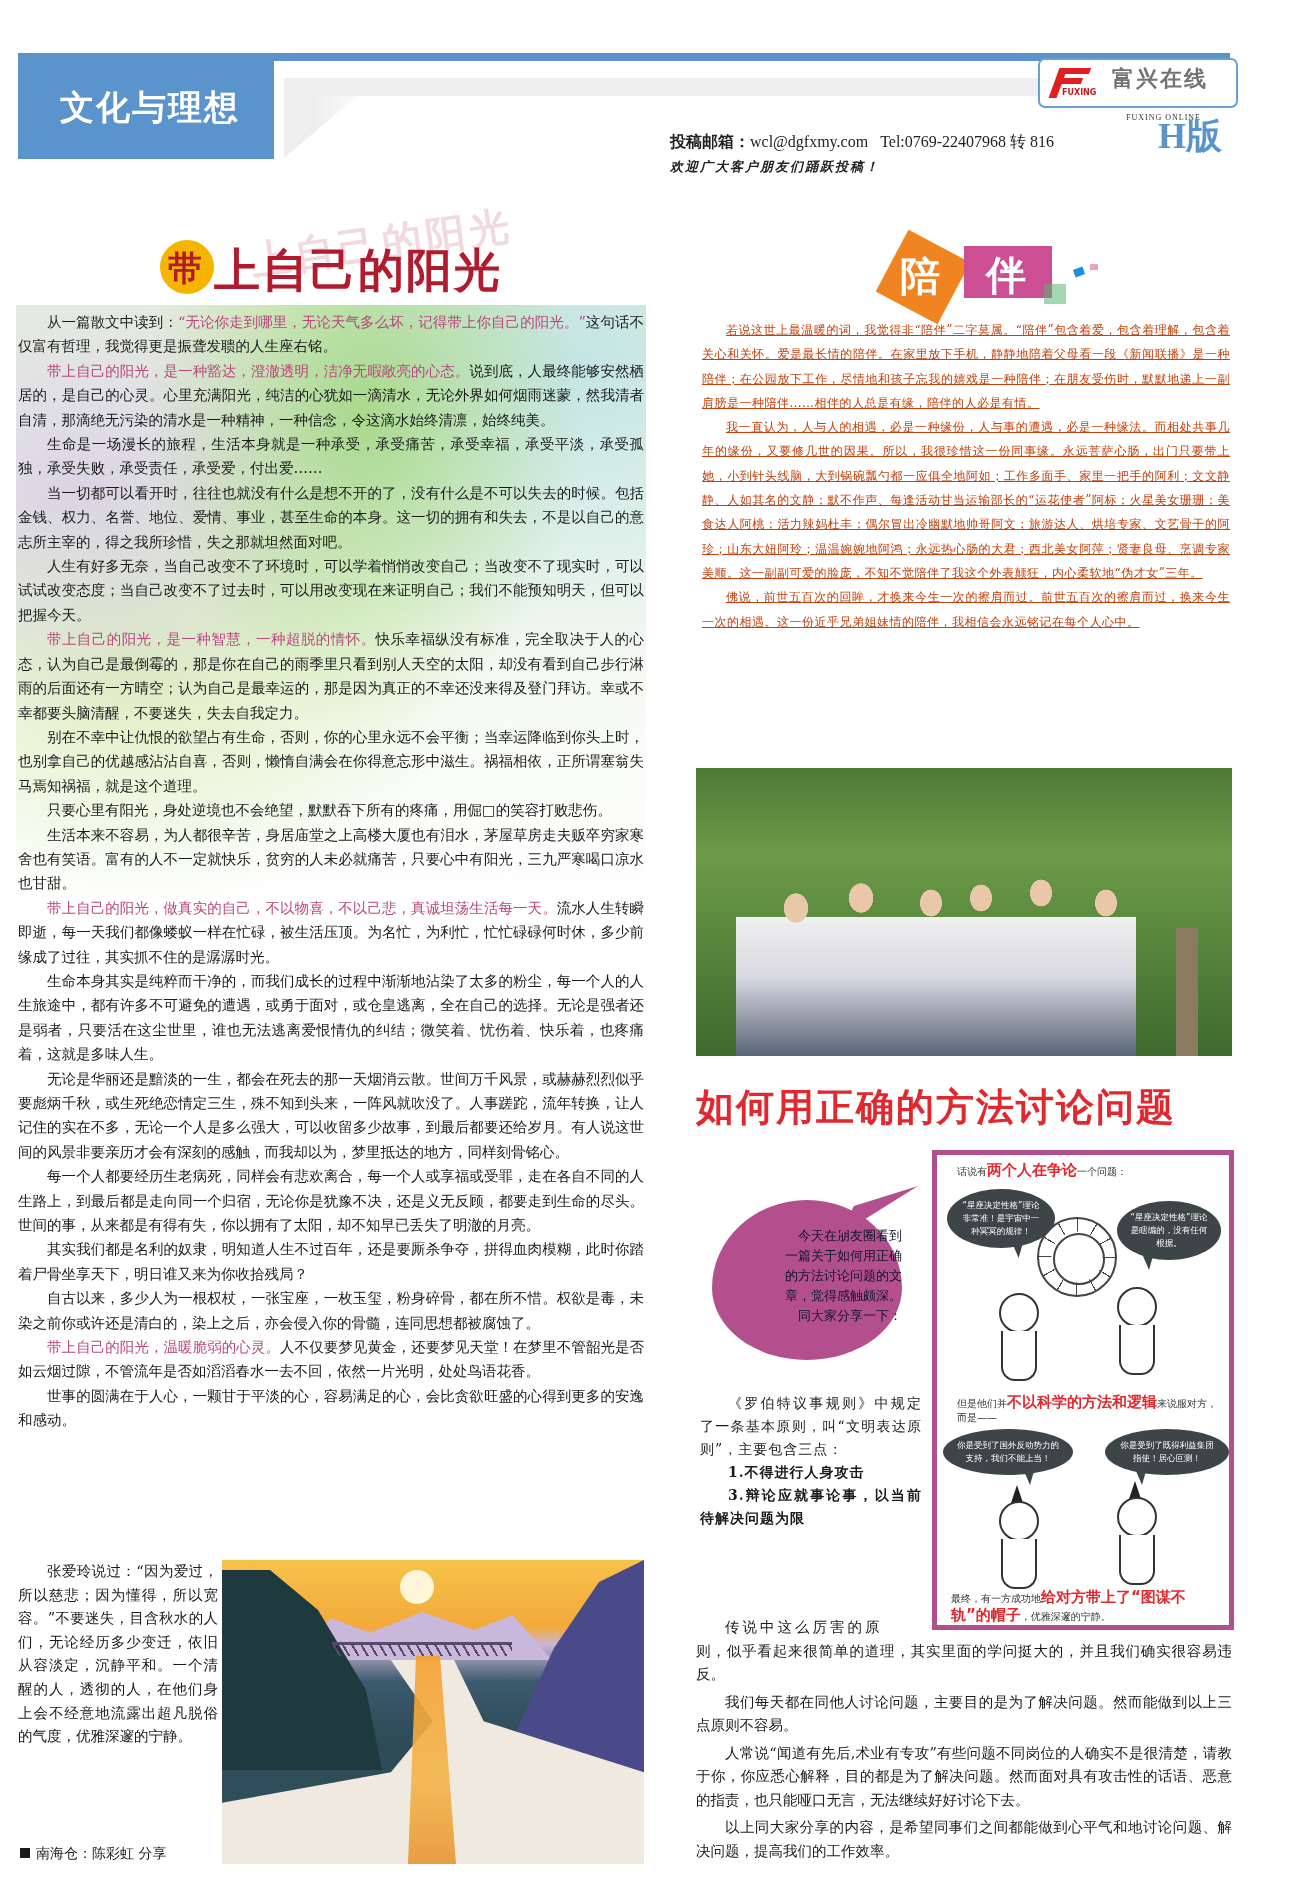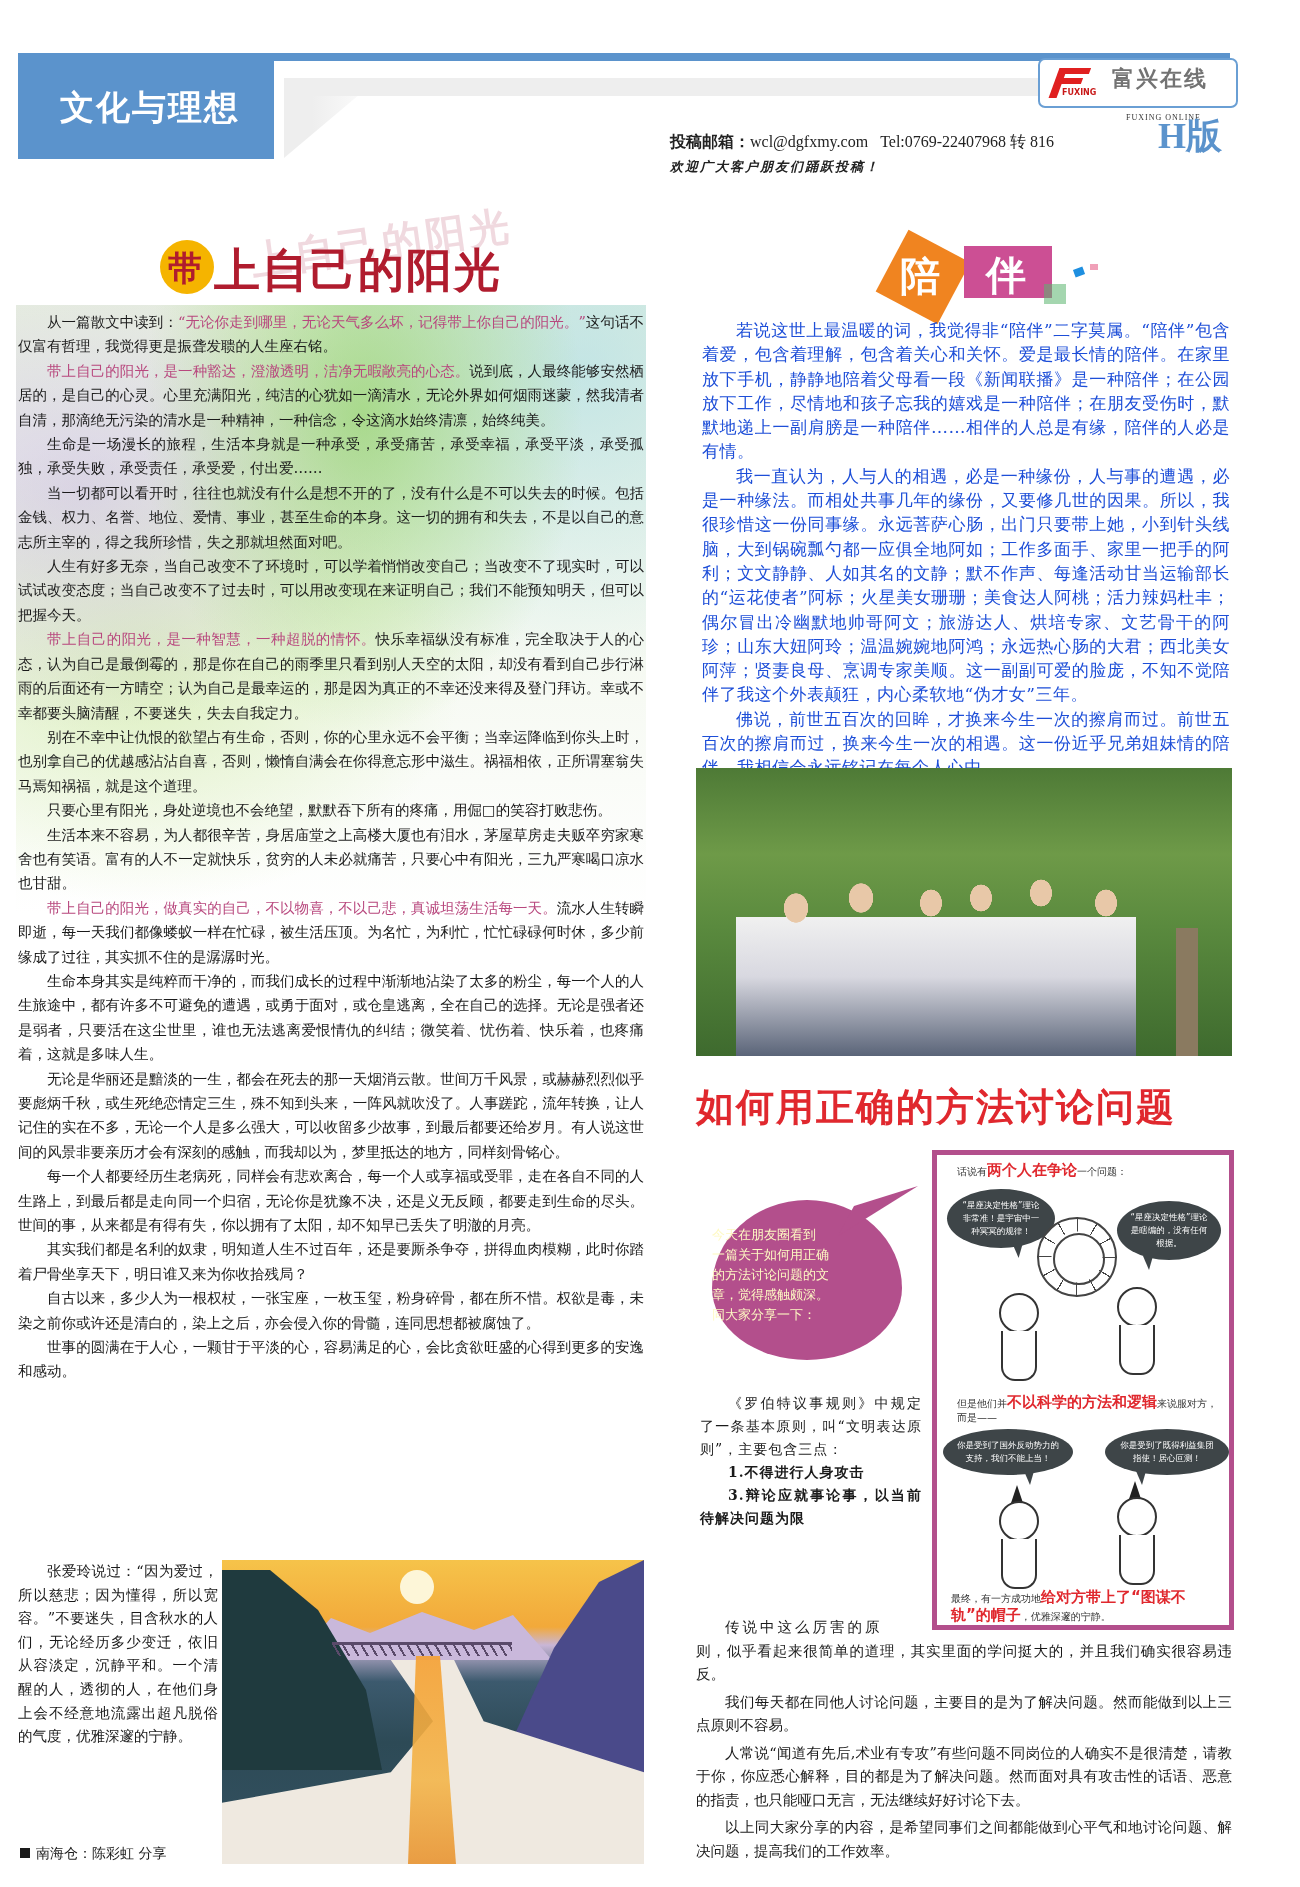--- a/index.html
+++ b/index.html
@@ -68,42 +68,42 @@
   .pb-title { position: absolute; left: 880px; top: 228px; width: 250px; height: 90px; }
   .pb-orange { position: absolute; left: 8px; top: 14px; width: 70px; height: 70px; background: #f08420; transform: rotate(28deg); }
   .pb-orange span, .pb-pink span { position: absolute; font-size: 40px; font-weight: bold; color: #ffffff; font-family: "DejaVu Sans", sans-serif; }
   .pb-orange span { left: 12px; top: 8px; transform: rotate(-28deg); }
   .pb-pink { position: absolute; left: 84px; top: 18px; width: 88px; height: 52px; background: #cc4f94; }
   .pb-pink span { left: 22px; top: 2px; }
   .pb-green { position: absolute; left: 164px; top: 56px; width: 22px; height: 20px; background: rgba(90,180,110,0.55); }
   .pb-blue { position: absolute; left: 194px; top: 40px; width: 10px; height: 8px; background: #1e8fe0; transform: rotate(-20deg); }
   .pb-pinkdot { position: absolute; left: 210px; top: 36px; width: 8px; height: 6px; background: #f0a0b8; }
 
-  .pb-body { position: absolute; left: 702px; top: 318px; width: 528px; font-size: 17px; line-height: 24.3px; text-align: justify; color: #1d4ed8; letter-spacing: 0.5px; }
+  .pb-body { position: absolute; left: 702px; top: 318px; width: 528px; font-size: 12px; line-height: 24.3px; text-align: justify; color: #c2410c; letter-spacing: 0.5px; text-decoration: underline; }
   .pb-body p { text-indent: 2em; }
 
   .group-photo { position: absolute; left: 696px; top: 768px; width: 536px; height: 288px; overflow: hidden;
     background: linear-gradient(to bottom, #4e7a36 0%, #6e9a48 30%, #5a8a3e 55%, #3e6a2e 100%); }
   .group-photo .people { position: absolute; left: 40px; top: 90px; width: 400px; height: 198px;
     background:
       radial-gradient(ellipse 20px 24px at 60px 50px, #e8c8a8 60%, transparent 62%),
       radial-gradient(ellipse 20px 24px at 125px 40px, #e8c8a8 60%, transparent 62%),
       radial-gradient(ellipse 18px 22px at 195px 45px, #e8c8a8 60%, transparent 62%),
       radial-gradient(ellipse 18px 22px at 245px 40px, #e8c8a8 60%, transparent 62%),
       radial-gradient(ellipse 18px 22px at 305px 35px, #e8c8a8 60%, transparent 62%),
       radial-gradient(ellipse 18px 22px at 370px 45px, #e8c8a8 60%, transparent 62%),
       linear-gradient(to bottom, transparent 0 30%, #f0f0f0 30%, #d8d8e0 60%, #5a6478 100%); border-radius: 40px 40px 0 0; }
   .group-photo .post { position: absolute; left: 480px; top: 160px; width: 22px; height: 128px; background: #8a7a60; }
 
   
   .discuss-title { position: absolute; left: 696px; top: 1082px; font-size: 38px; font-weight: bold; color: #e0282e; letter-spacing: 2px; white-space: nowrap; font-family: "DejaVu Sans", sans-serif; }
 
   .bubble { position: absolute; left: 712px; top: 1200px; width: 190px; height: 160px; background: #b34f8c; border-radius: 50% 50% 50% 50% / 55% 55% 45% 45%; }
   .bubble::after { content: ""; position: absolute; right: -16px; top: -14px; width: 80px; height: 50px; background: #b34f8c; clip-path: polygon(100% 0, 0 100%, 20% 40%); }
-  .bubble-text { position: absolute; left: 0; top: 26px; width: 190px; font-size: 13px; line-height: 20px; color: #fef9c3; text-align: left; font-family: Liberation Mono, monospace; }
+  .bubble-text { position: absolute; left: 0; top: 26px; width: 190px; font-size: 13px; line-height: 20px; color: #0f172a; text-align: right; font-family: Liberation Sans, sans-serif; }
 
   .comic { position: absolute; left: 932px; top: 1150px; width: 302px; height: 480px; border: 5px solid #b34f8c; background: #ffffff; }
   .comic .cap { position: absolute; font-size: 10px; color: #333; font-family: "DejaVu Sans", sans-serif; white-space: nowrap; }
   .comic .cap b { color: #e0282e; font-size: 15px; }
   .comic .sp { position: absolute; background: #3e4548; border-radius: 50%; color: #fff; font-size: 8.5px; line-height: 13px; text-align: center; font-family: "DejaVu Sans", sans-serif; padding: 10px 12px; }
   .comic .sp::after { content: ""; position: absolute; bottom: -10px; width: 10px; height: 14px; background: #3e4548; clip-path: polygon(0 0, 100% 0, 60% 100%); }
   .comic .sp.l::after { right: 30%; }
   .comic .sp.r::after { left: 25%; }
   .comic .zodiac { position: absolute; left: 100px; top: 62px; width: 80px; height: 80px; border-radius: 50%; border: 2px solid #444; }
   .comic .zodiac::before { content: ""; position: absolute; left: 14px; top: 14px; width: 48px; height: 48px; border-radius: 50%; border: 2px solid #444; }
@@ -164,20 +164,21 @@
     <p><span class="hl">带上自己的阳光，是一种智慧，一种超脱的情怀。</span><span>快乐幸福纵没有标准，完全取决于人的心态，认为自己是最倒霉的，那是你在自己的雨季里只看到别人天空的太阳，却没有看到自己步行淋雨的后面还有一方晴空；认为自己是最幸运的，那是因为真正的不幸还没来得及登门拜访。幸或不幸都要头脑清醒，不要迷失，失去自我定力。</span></p>
     <p><span>别在不幸中让仇恨的欲望占有生命，否则，你的心里永远不会平衡；当幸运降临到你头上时，也别拿自己的优越感沾沾自喜，否则，懒惰自满会在你得意忘形中滋生。祸福相依，正所谓塞翁失马焉知祸福，就是这个道理。</span></p>
     <p><span>只要心里有阳光，身处逆境也不会绝望，默默吞下所有的疼痛，用倔□的笑容打败悲伤。</span></p>
     <p><span>生活本来不容易，为人都很辛苦，身居庙堂之上高楼大厦也有泪水，茅屋草房走夫贩卒穷家寒舍也有笑语。富有的人不一定就快乐，贫穷的人未必就痛苦，只要心中有阳光，三九严寒喝口凉水也甘甜。</span></p>
     <p><span class="hl">带上自己的阳光，做真实的自己，不以物喜，不以己悲，真诚坦荡生活每一天。</span><span>流水人生转瞬即逝，每一天我们都像蝼蚁一样在忙碌，被生活压顶。为名忙，为利忙，忙忙碌碌何时休，多少前缘成了过往，其实抓不住的是潺潺时光。</span></p>
     <p><span>生命本身其实是纯粹而干净的，而我们成长的过程中渐渐地沾染了太多的粉尘，每一个人的人生旅途中，都有许多不可避免的遭遇，或勇于面对，或仓皇逃离，全在自己的选择。无论是强者还是弱者，只要活在这尘世里，谁也无法逃离爱恨情仇的纠结；微笑着、忧伤着、快乐着，也疼痛着，这就是多味人生。</span></p>
     <p><span>无论是华丽还是黯淡的一生，都会在死去的那一天烟消云散。世间万千风景，或赫赫烈烈似乎要彪炳千秋，或生死绝恋情定三生，殊不知到头来，一阵风就吹没了。人事蹉跎，流年转换，让人记住的实在不多，无论一个人是多么强大，可以收留多少故事，到最后都要还给岁月。有人说这世间的风景非要亲历才会有深刻的感触，而我却以为，梦里抵达的地方，同样刻骨铭心。</span></p>
     <p><span>每一个人都要经历生老病死，同样会有悲欢离合，每一个人或享福或受罪，走在各自不同的人生路上，到最后都是走向同一个归宿，无论你是犹豫不决，还是义无反顾，都要走到生命的尽头。世间的事，从来都是有得有失，你以拥有了太阳，却不知早已丢失了明澈的月亮。</span></p>
     <p><span>其实我们都是名利的奴隶，明知道人生不过百年，还是要厮杀争夺，拼得血肉模糊，此时你踏着尸骨坐享天下，明日谁又来为你收拾残局？</span></p>
     <p><span>自古以来，多少人为一根权杖，一张宝座，一枚玉玺，粉身碎骨，都在所不惜。权欲是毒，未染之前你或许还是清白的，染上之后，亦会侵入你的骨髓，连同思想都被腐蚀了。</span></p>
+    <p><span class="hl">带上自己的阳光，温暖脆弱的心灵。</span><span>人不仅要梦见黄金，还要梦见天堂！在梦里不管韶光是否如云烟过隙，不管流年是否如滔滔春水一去不回，依然一片光明，处处鸟语花香。</span></p>
     <p><span>世事的圆满在于人心，一颗甘于平淡的心，容易满足的心，会比贪欲旺盛的心得到更多的安逸和感动。</span></p>
   </div>
 
 <div class="zhang-text">
   <p>张爱玲说过：“因为爱过，所以慈悲；因为懂得，所以宽容。”不要迷失，目含秋水的人们，无论经历多少变迁，依旧从容淡定，沉静平和。一个清醒的人，透彻的人，在他们身上会不经意地流露出超凡脱俗的气度，优雅深邃的宁静。</p>
 </div>
 <div class="painting">
   <div class="sun"></div>
   <div class="mtn"></div>
   <div class="hill-left"></div>

